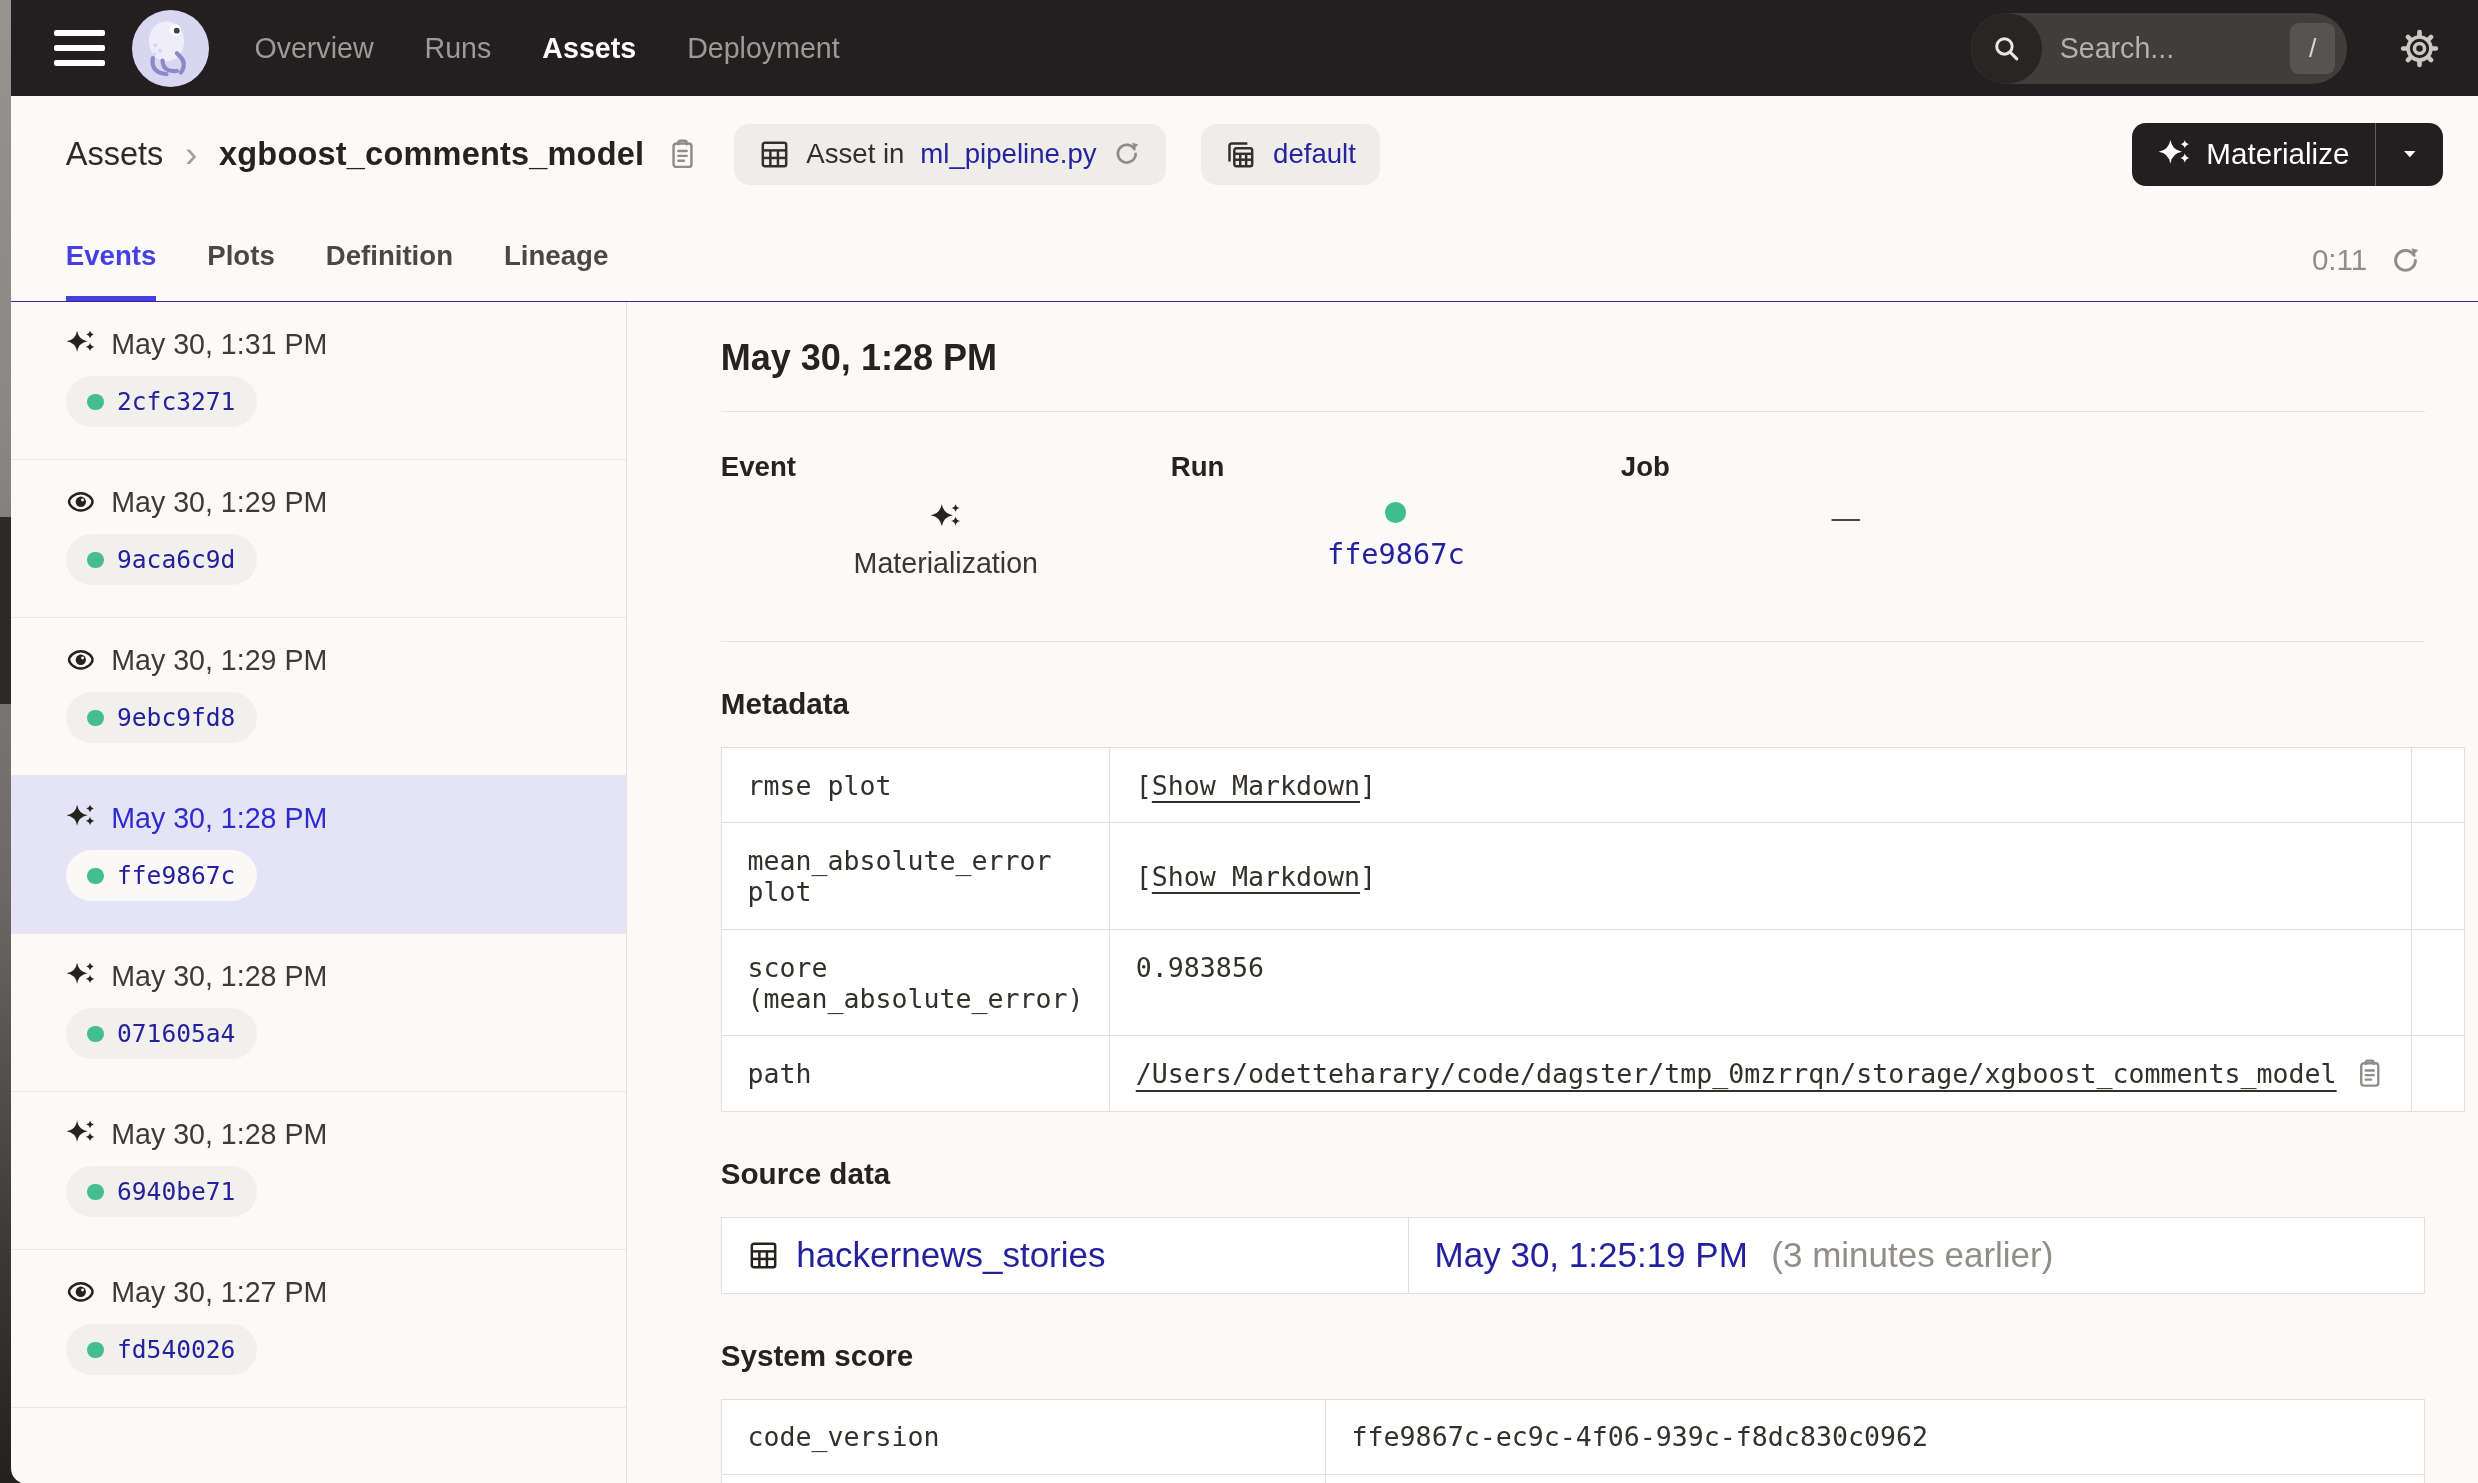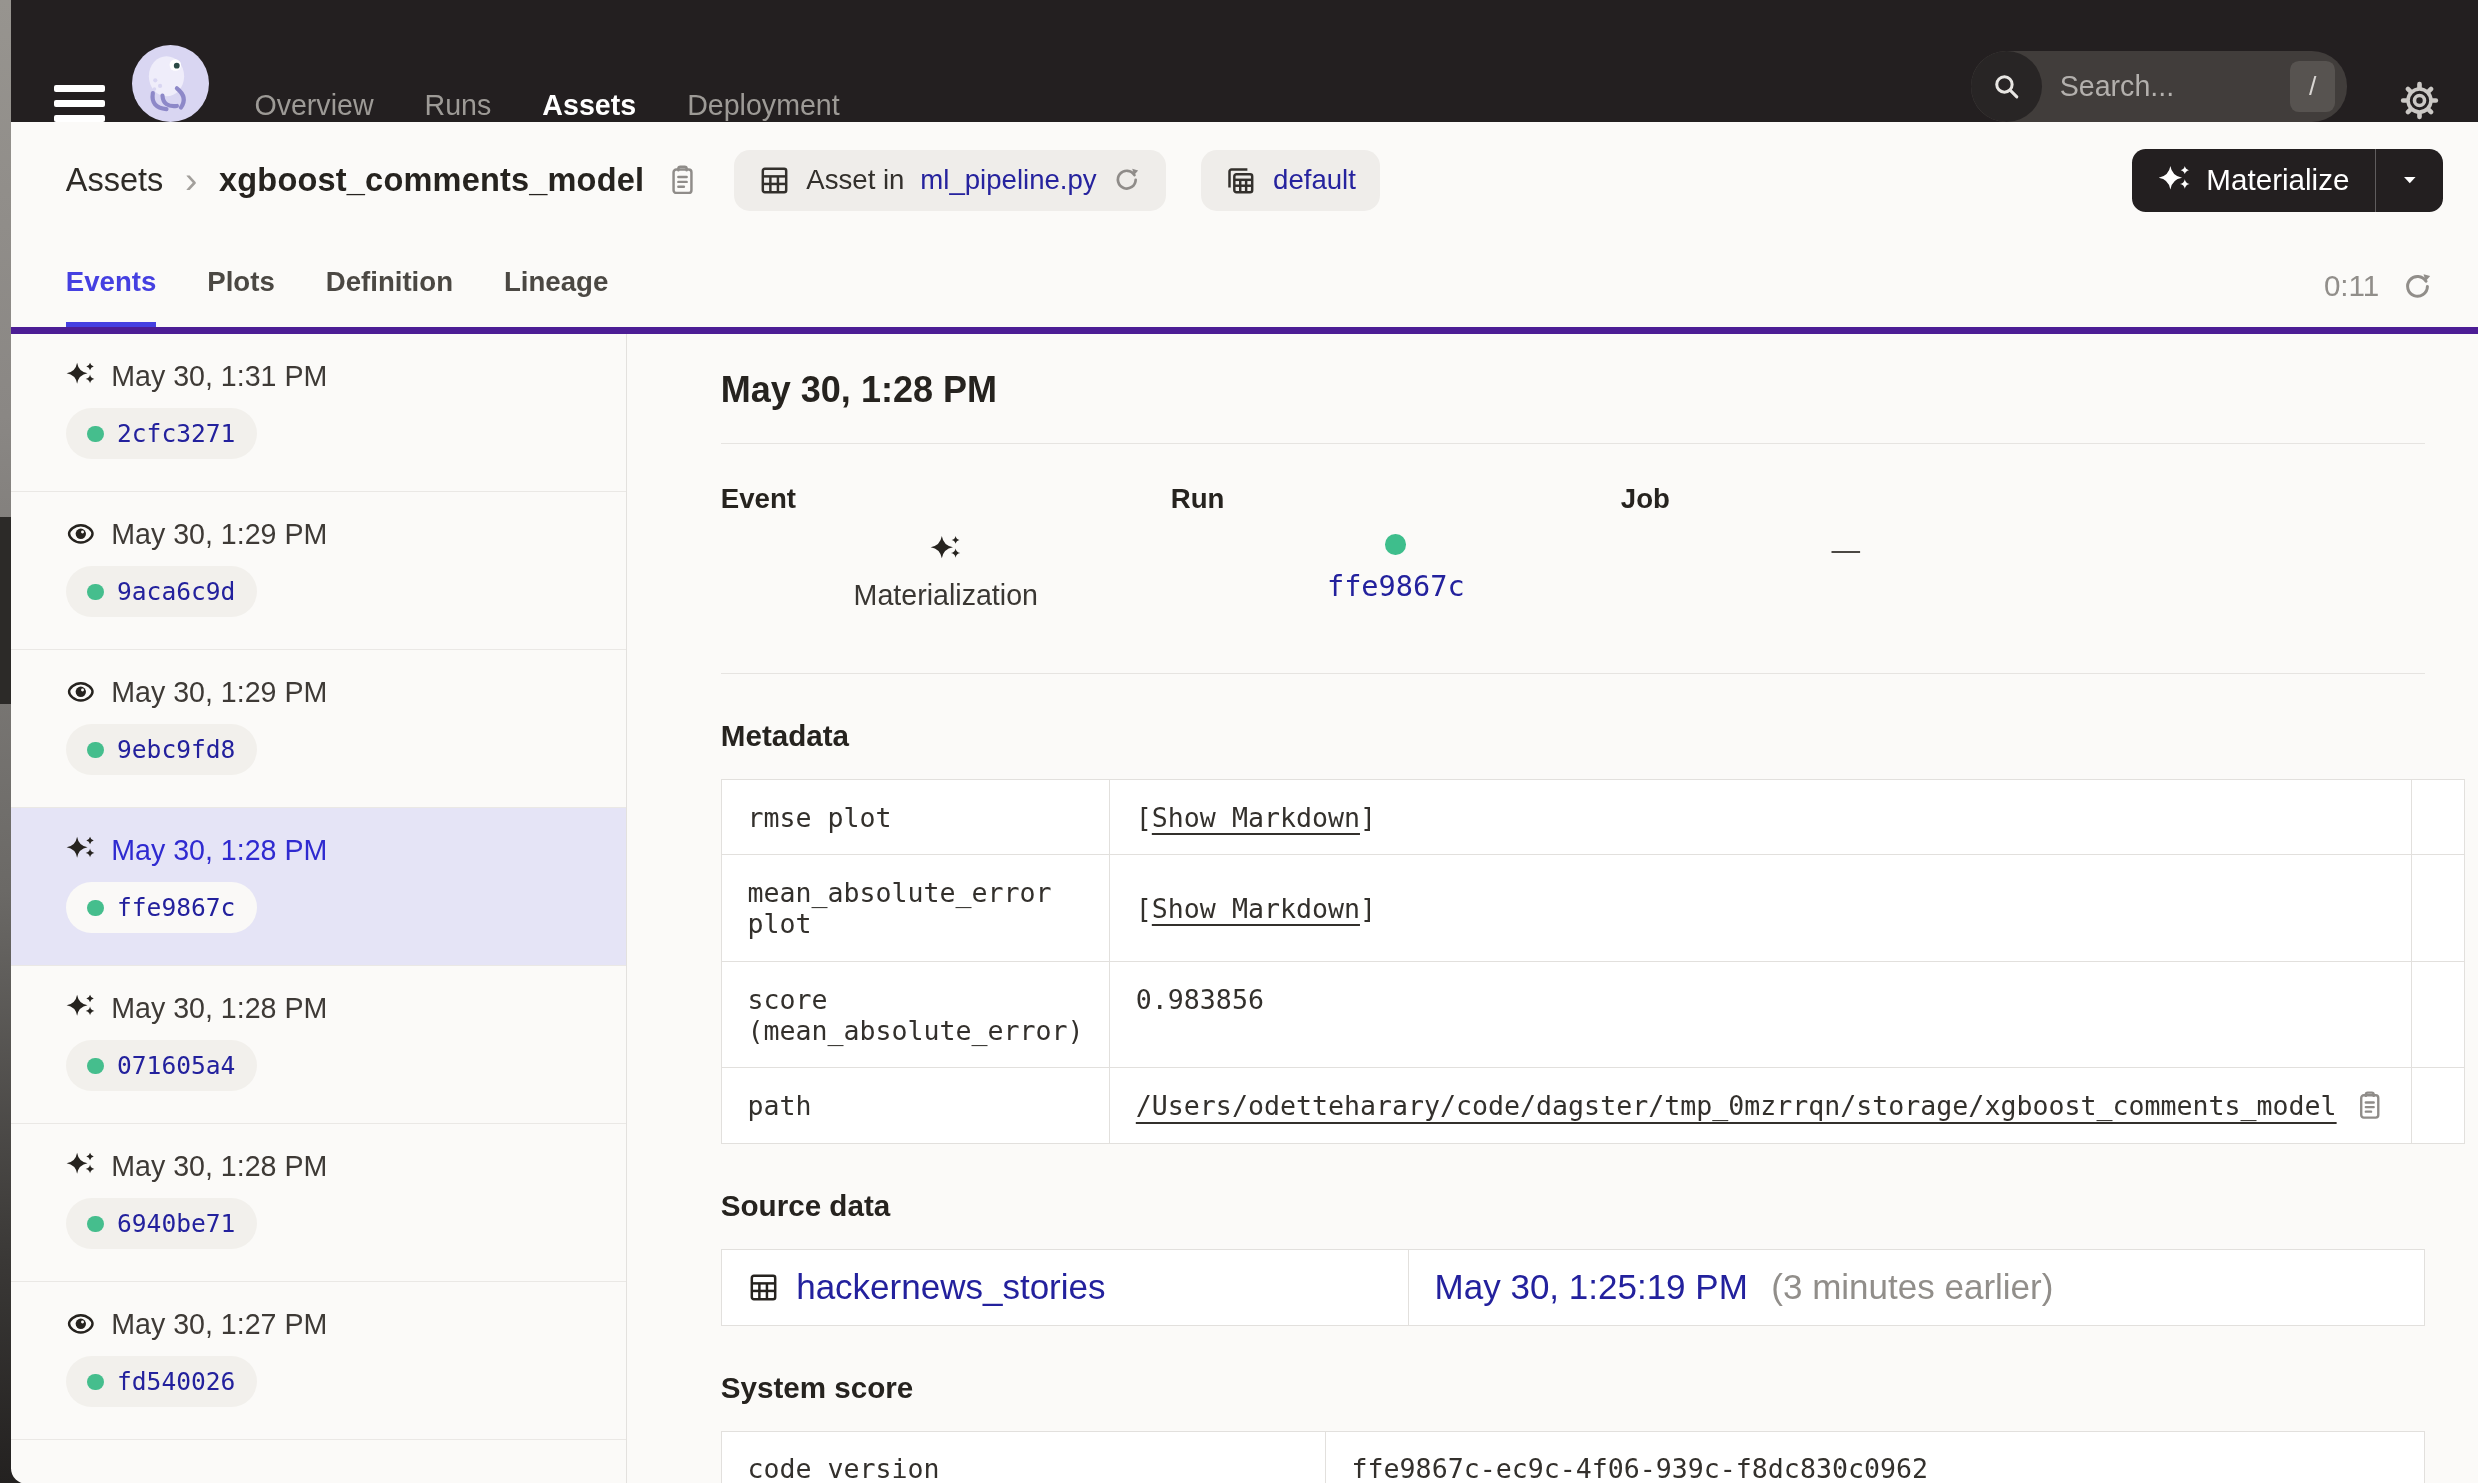--- a/index.html
+++ b/index.html
@@ -9,21 +9,21 @@
     font-family:"Liberation Sans",sans-serif;
     -webkit-font-smoothing:antialiased;
   }
   .edge-block{position:absolute;left:0;top:517px;width:10.8px;height:187px;background:#2c2a28;}
   .app{
     position:absolute;left:10.8px;top:0;right:0;bottom:0;
     background:#fbfaf8;border-bottom-left-radius:15.8px;overflow:hidden;
     display:flex;flex-direction:column;
   }
   
-  .nav{height:122px;background:#231f20;display:flex;align-items:flex-end;padding:0 37px 0 43px;flex:none;}
+  .nav{height:96px;background:#231f20;display:flex;align-items:center;padding:0 37px 0 43px;flex:none;}
   .hamburger{width:51px;height:37px;display:flex;flex-direction:column;justify-content:space-between;cursor:pointer;margin-right:27.6px;}
   .hamburger span{display:block;height:6.9px;background:#fff;border-radius:2px;}
   .logo{width:77px;height:77px;margin-right:45px;cursor:pointer;flex:none;}
   .nav-items{display:flex;align-items:center;gap:51px;}
   .nav-item{font-size:28.6px;color:#9d9a96;cursor:pointer;}
   .nav-item.active{color:#ffffff;font-weight:bold;}
   .nav-spacer{flex:1;}
   .search{
     width:376px;height:71px;background:#413d3b;border-radius:35px;
     display:flex;align-items:center;overflow:hidden;margin-right:51px;
@@ -54,21 +54,21 @@
   .pill .refresh{color:#8f8c89;cursor:pointer;display:flex;align-items:center;}
   .crumb-spacer{flex:1;}
   .mat-btn{
     height:63px;background:#231f20;border-radius:13.8px;display:flex;align-items:stretch;
     color:#fff;cursor:pointer;overflow:hidden;
   }
   .mat-main{display:flex;align-items:center;gap:15.8px;padding:0 25.6px;font-size:29.6px;}
   .mat-divider{width:1px;background:rgba(255,255,255,.28);}
   .mat-caret{display:flex;align-items:center;padding:0 19.7px;}
   
-  .tab-row{height:89px;display:flex;align-items:flex-end;padding:0 44px 0 55px;border-bottom:7px solid #4c1d95;flex:none;}
+  .tab-row{height:89px;display:flex;align-items:flex-end;padding:0 56px 0 55px;border-bottom:1px solid #4c1d95;flex:none;}
   .tabs{display:flex;gap:51px;height:100%;align-items:flex-end;}
   .tab{font-size:27.6px;color:#4b4843;font-weight:bold;padding-bottom:23.6px;border-bottom:5.9px solid transparent;cursor:pointer;}
   .tab.active{color:#4540e1;border-bottom-color:#4540e1;}
   .tab-spacer{flex:1;}
   .tab-right{display:flex;align-items:center;gap:21.7px;padding-bottom:23.6px;}
   .countdown{font-size:29.6px;color:#918e8a;}
   .tab-refresh{color:#918e8a;cursor:pointer;display:flex;align-items:center;}
   
   .content{flex:1;display:flex;min-height:0;gap:48px;}
   .sidebar{width:615px;border-right:1px solid #e3e1de;flex:none;overflow:hidden;}

